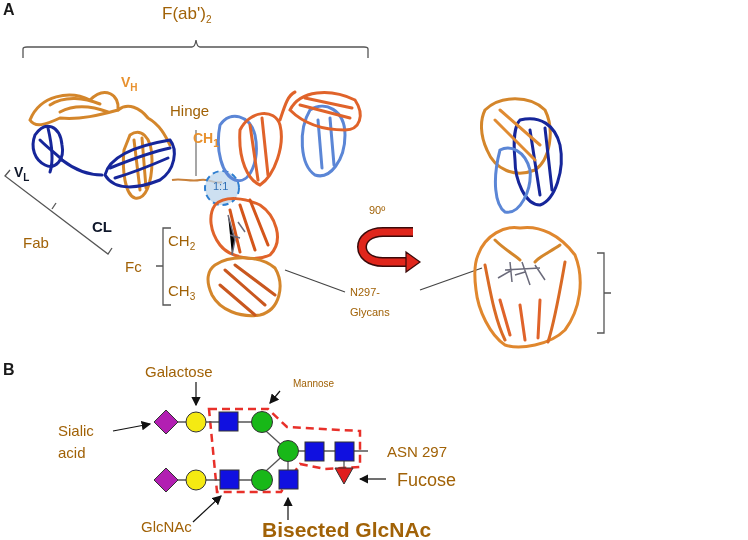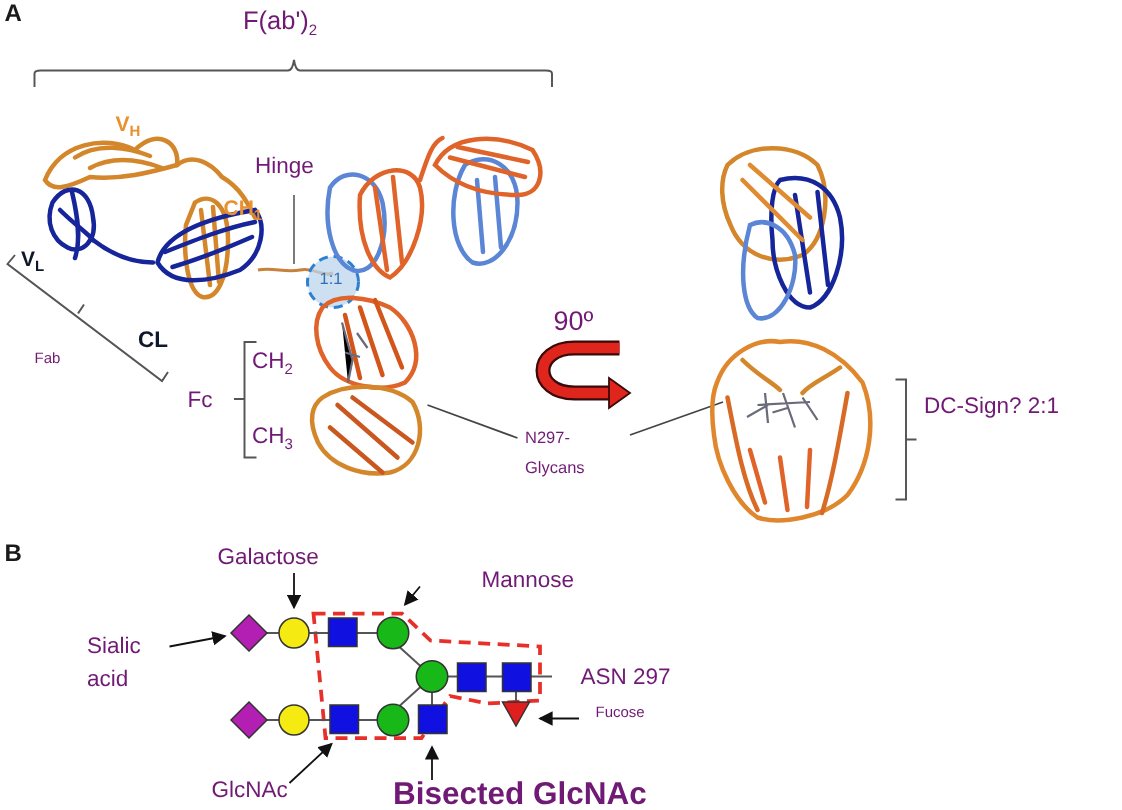--- a/index.html
+++ b/index.html
@@ -1,21 +1,21 @@
 <!DOCTYPE html>
 <html><head>
 <meta charset="utf-8">
 <style>
   html, body { margin: 0; padding: 0; background: #ffffff; }
   body { width: 748px; height: 540px; position: relative; overflow: hidden;
          font-family: "Liberation Sans", sans-serif; color: #222; }
-  .lbl { position: absolute; white-space: nowrap; font-size: 16px; color: #701a75; }
+  .lbl { position: absolute; white-space: nowrap; font-size: 16px; color: #a16207; }
   .panel-letter { position: absolute; font-weight: bold; font-size: 16px; color: #1a1a1a; }
   svg.layer { position: absolute; left: 0; top: 0; }
-  .orange { color: #e8912e; font-weight: bold; }
+  .orange { color: #e8912e; font-weight: bold; margin-left: 44px; }
   .navy { color: #0f172a; font-weight: bold; }
   sub { font-size: 10px; }
 </style>
 </head>
 <body>
 
 <div class="panel-letter" style="left:3px;top:1px;">A</div>
 
 <div class="lbl" style="left:162px;top:4px;font-size:17px;">
   <span>F(ab')</span><sub>2</sub>
@@ -155,37 +155,36 @@
     <line x1="193" y1="522" x2="221" y2="496"></line>
     <line x1="288" y1="520" x2="288" y2="498"></line>
   </g>
 </svg>
 
 <div class="lbl" style="left:170px;top:102px;font-size:15px;">Hinge</div>
 <div class="lbl orange" style="left:77px;top:74px;font-size:14px;"><span>V</span><sub>H</sub></div>
 <div class="lbl orange" style="left:149px;top:130px;font-size:14px;"><span>CH</span><sub>1</sub></div>
 <div class="lbl navy" style="left:14px;top:164px;font-size:14px;"><span>V</span><sub>L</sub></div>
 <div class="lbl navy" style="left:92px;top:218px;font-size:15px;">CL</div>
-<div class="lbl" style="left:23px;top:234px;font-size:10px;text-align:center;">Fab</div>
+<div class="lbl" style="left:23px;top:234px;font-size:15px;text-align:center;">Fab</div>
 <div class="lbl" style="left:125px;top:258px;font-size:15px;">Fc</div>
 <div class="lbl" style="left:168px;top:232px;font-size:15px;"><span>CH</span><sub>2</sub></div>
 <div class="lbl" style="left:168px;top:282px;font-size:15px;text-align:center;"><span>CH</span><sub>3</sub></div>
 <div class="lbl" style="left:213px;top:180px;font-size:11px;color:#2f6fb5;">1:1</div>
-<div class="lbl" style="left:369px;top:204px;font-size:18px;">90º</div>
+<div class="lbl" style="left:369px;top:204px;font-size:11px;">90º</div>
 <div class="lbl" style="left:350px;top:282px;font-size:11px;line-height:20px;">
   <div>N297-</div>
   <div>Glycans</div>
 </div>
 <div class="lbl" style="left:616px;top:260px;font-size:15px;line-height:22px;">
-  <div>DC-Sign? 2:1</div>
 </div>
 
 <div class="panel-letter" style="left:3px;top:361px;">B</div>
 <div class="lbl" style="left:145px;top:363px;font-size:15px;">Galactose</div>
-<div class="lbl" style="left:293px;top:378px;font-size:15px;margin-left:28px;">Mannose</div>
+<div class="lbl" style="left:293px;top:378px;font-size:10px;">Mannose</div>
 <div class="lbl" style="left:58px;top:420px;font-size:15px;line-height:22px;">
   <div>Sialic</div>
   <div>acid</div>
 </div>
 <div class="lbl" style="left:387px;top:443px;font-size:15px;">ASN 297</div>
-<div class="lbl" style="left:397px;top:470px;font-size:10px;">Fucose</div>
+<div class="lbl" style="left:397px;top:470px;font-size:18px;">Fucose</div>
 <div class="lbl" style="left:141px;top:518px;font-size:15px;">GlcNAc</div>
 <div class="lbl" style="left:262px;top:518px;font-size:21px;font-weight:bold;">Bisected GlcNAc</div>
 
 </body></html>

